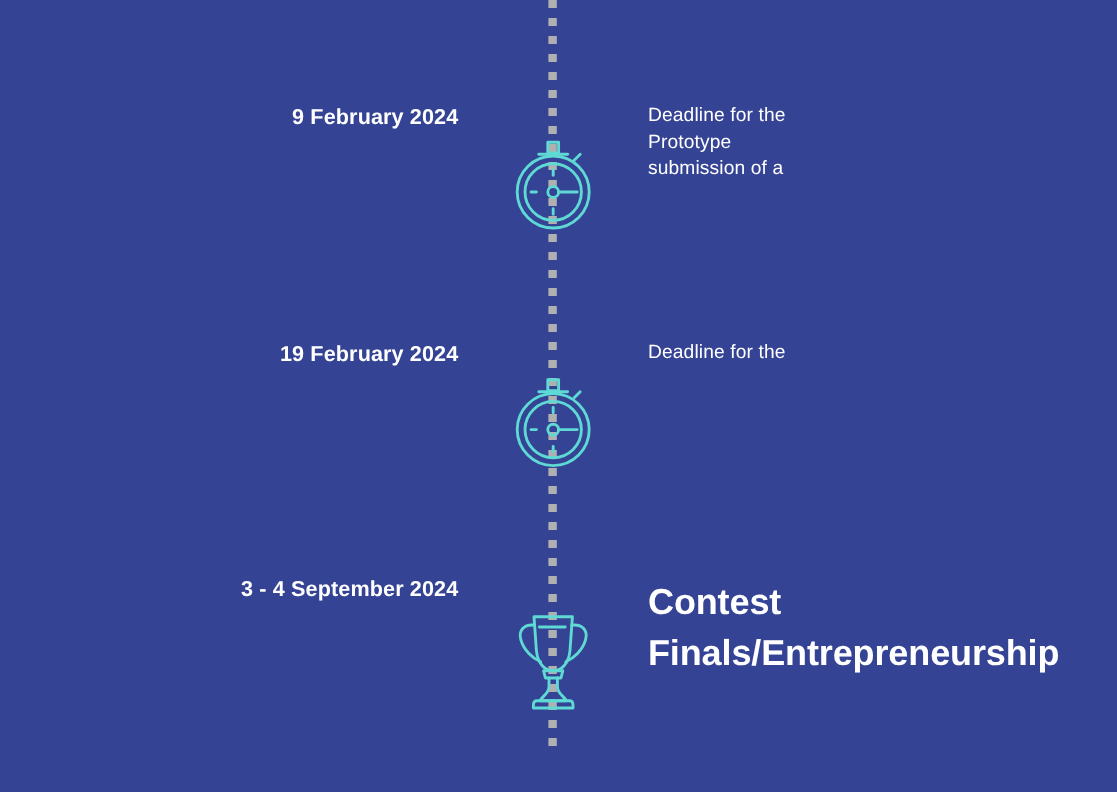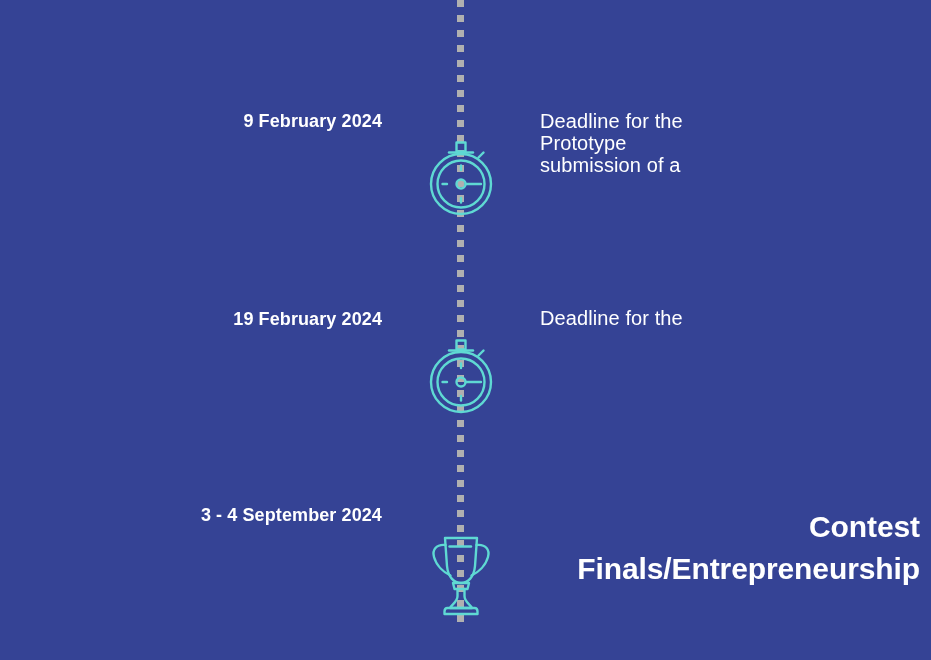--- a/index.html
+++ b/index.html
@@ -31,21 +31,20 @@
         rgba(0,0,0,0) 15px
     );
     background-size: 7px 15px;
     background-repeat: repeat-y;
   }
 
   
   .timeline {
     position: absolute;
     inset: 0;
-    margin-top: 24px;
   }
   .row {
     position: absolute;
     left: 0;
     width: 931px;
   }
   .row-0 { top: 84px; }
   .row-1 { top: 282px; }
   .row-2 { top: 478px; }
 
@@ -76,34 +75,34 @@
   .row-2 .icon-wrap { top: 22px; }
 
   
   .desc {
     position: absolute;
     left: 540px;
     width: 380px;
     color: #ffffff;
   }
   .desc.small {
-    font-size: 20px;
+    font-size: 16px;
     line-height: 22px;
     font-weight: normal;
     letter-spacing: 0.1px;
   }
   .desc.large {
     font-size: 30px;
     line-height: 42px;
     font-weight: bold;
     letter-spacing: -0.1px;
   }
   .row-0 .desc { top: 2px; }
   .row-1 .desc { top: 1px; }
-  .row-2 .desc { top: 4px; text-align: right; }
+  .row-2 .desc { top: 4px; }
 </style>
 </head>
 <body>
 
 <div class="spine"></div>
 
 <div class="timeline">
 
   <div class="row row-0">
 

